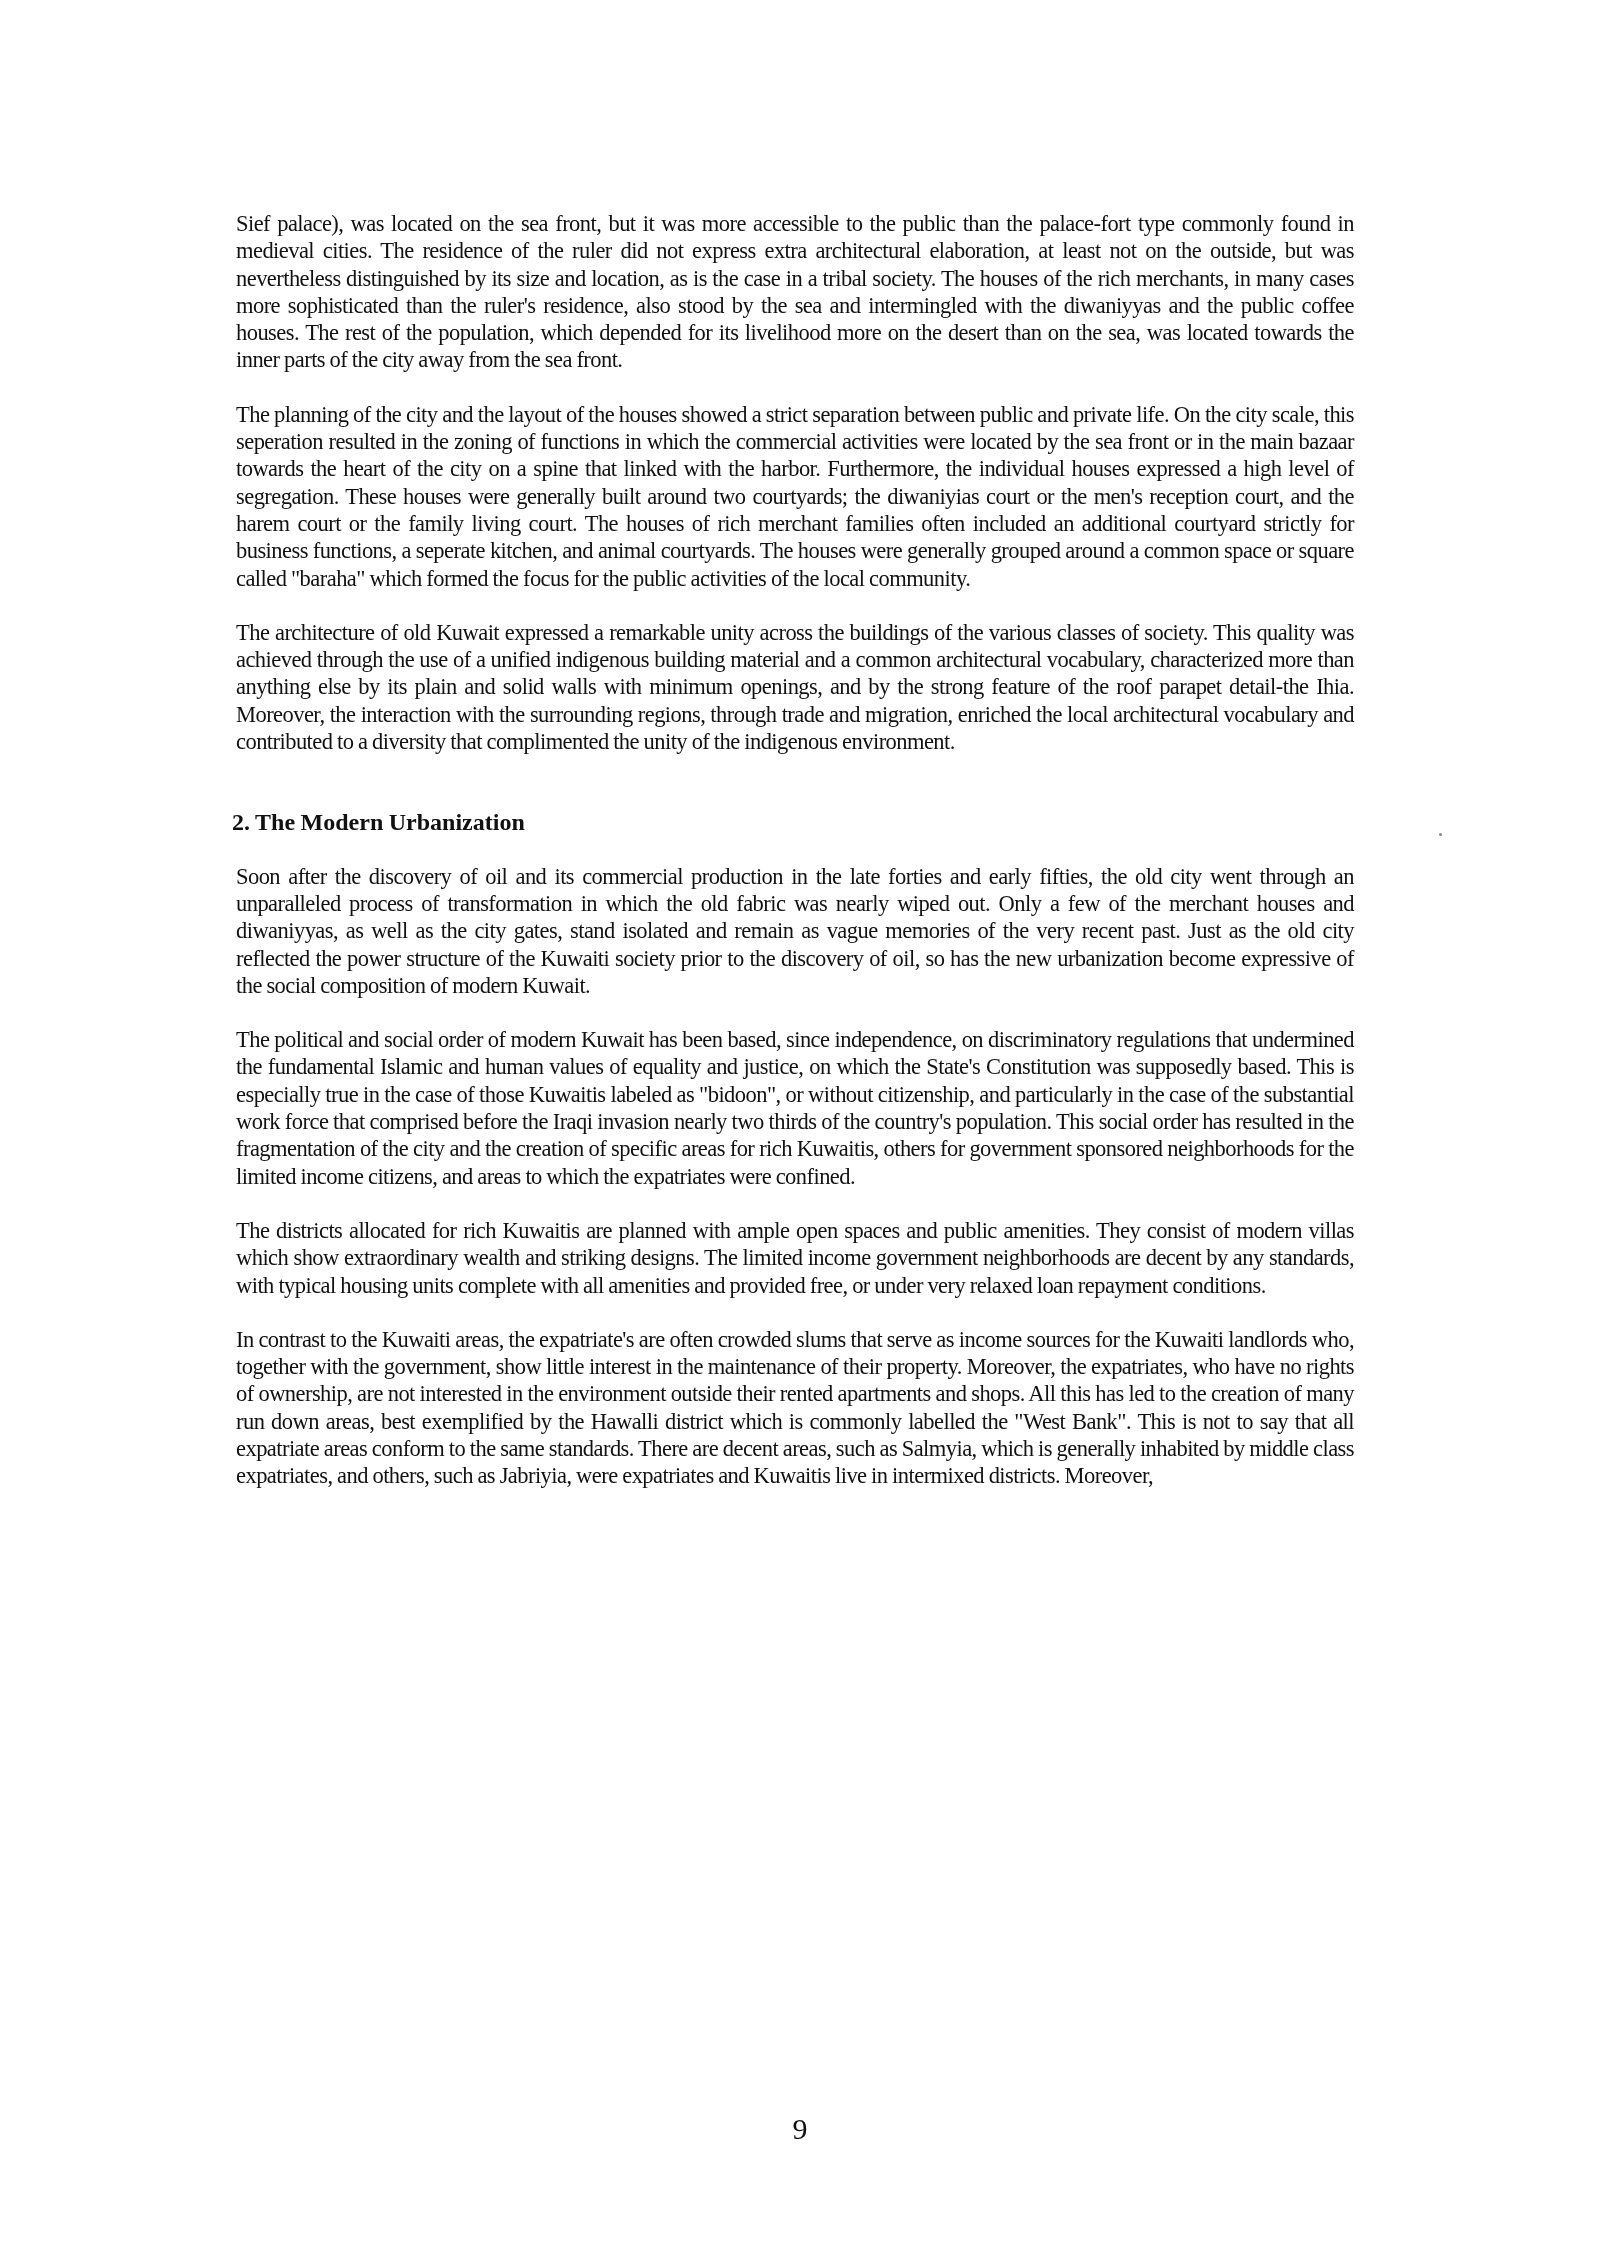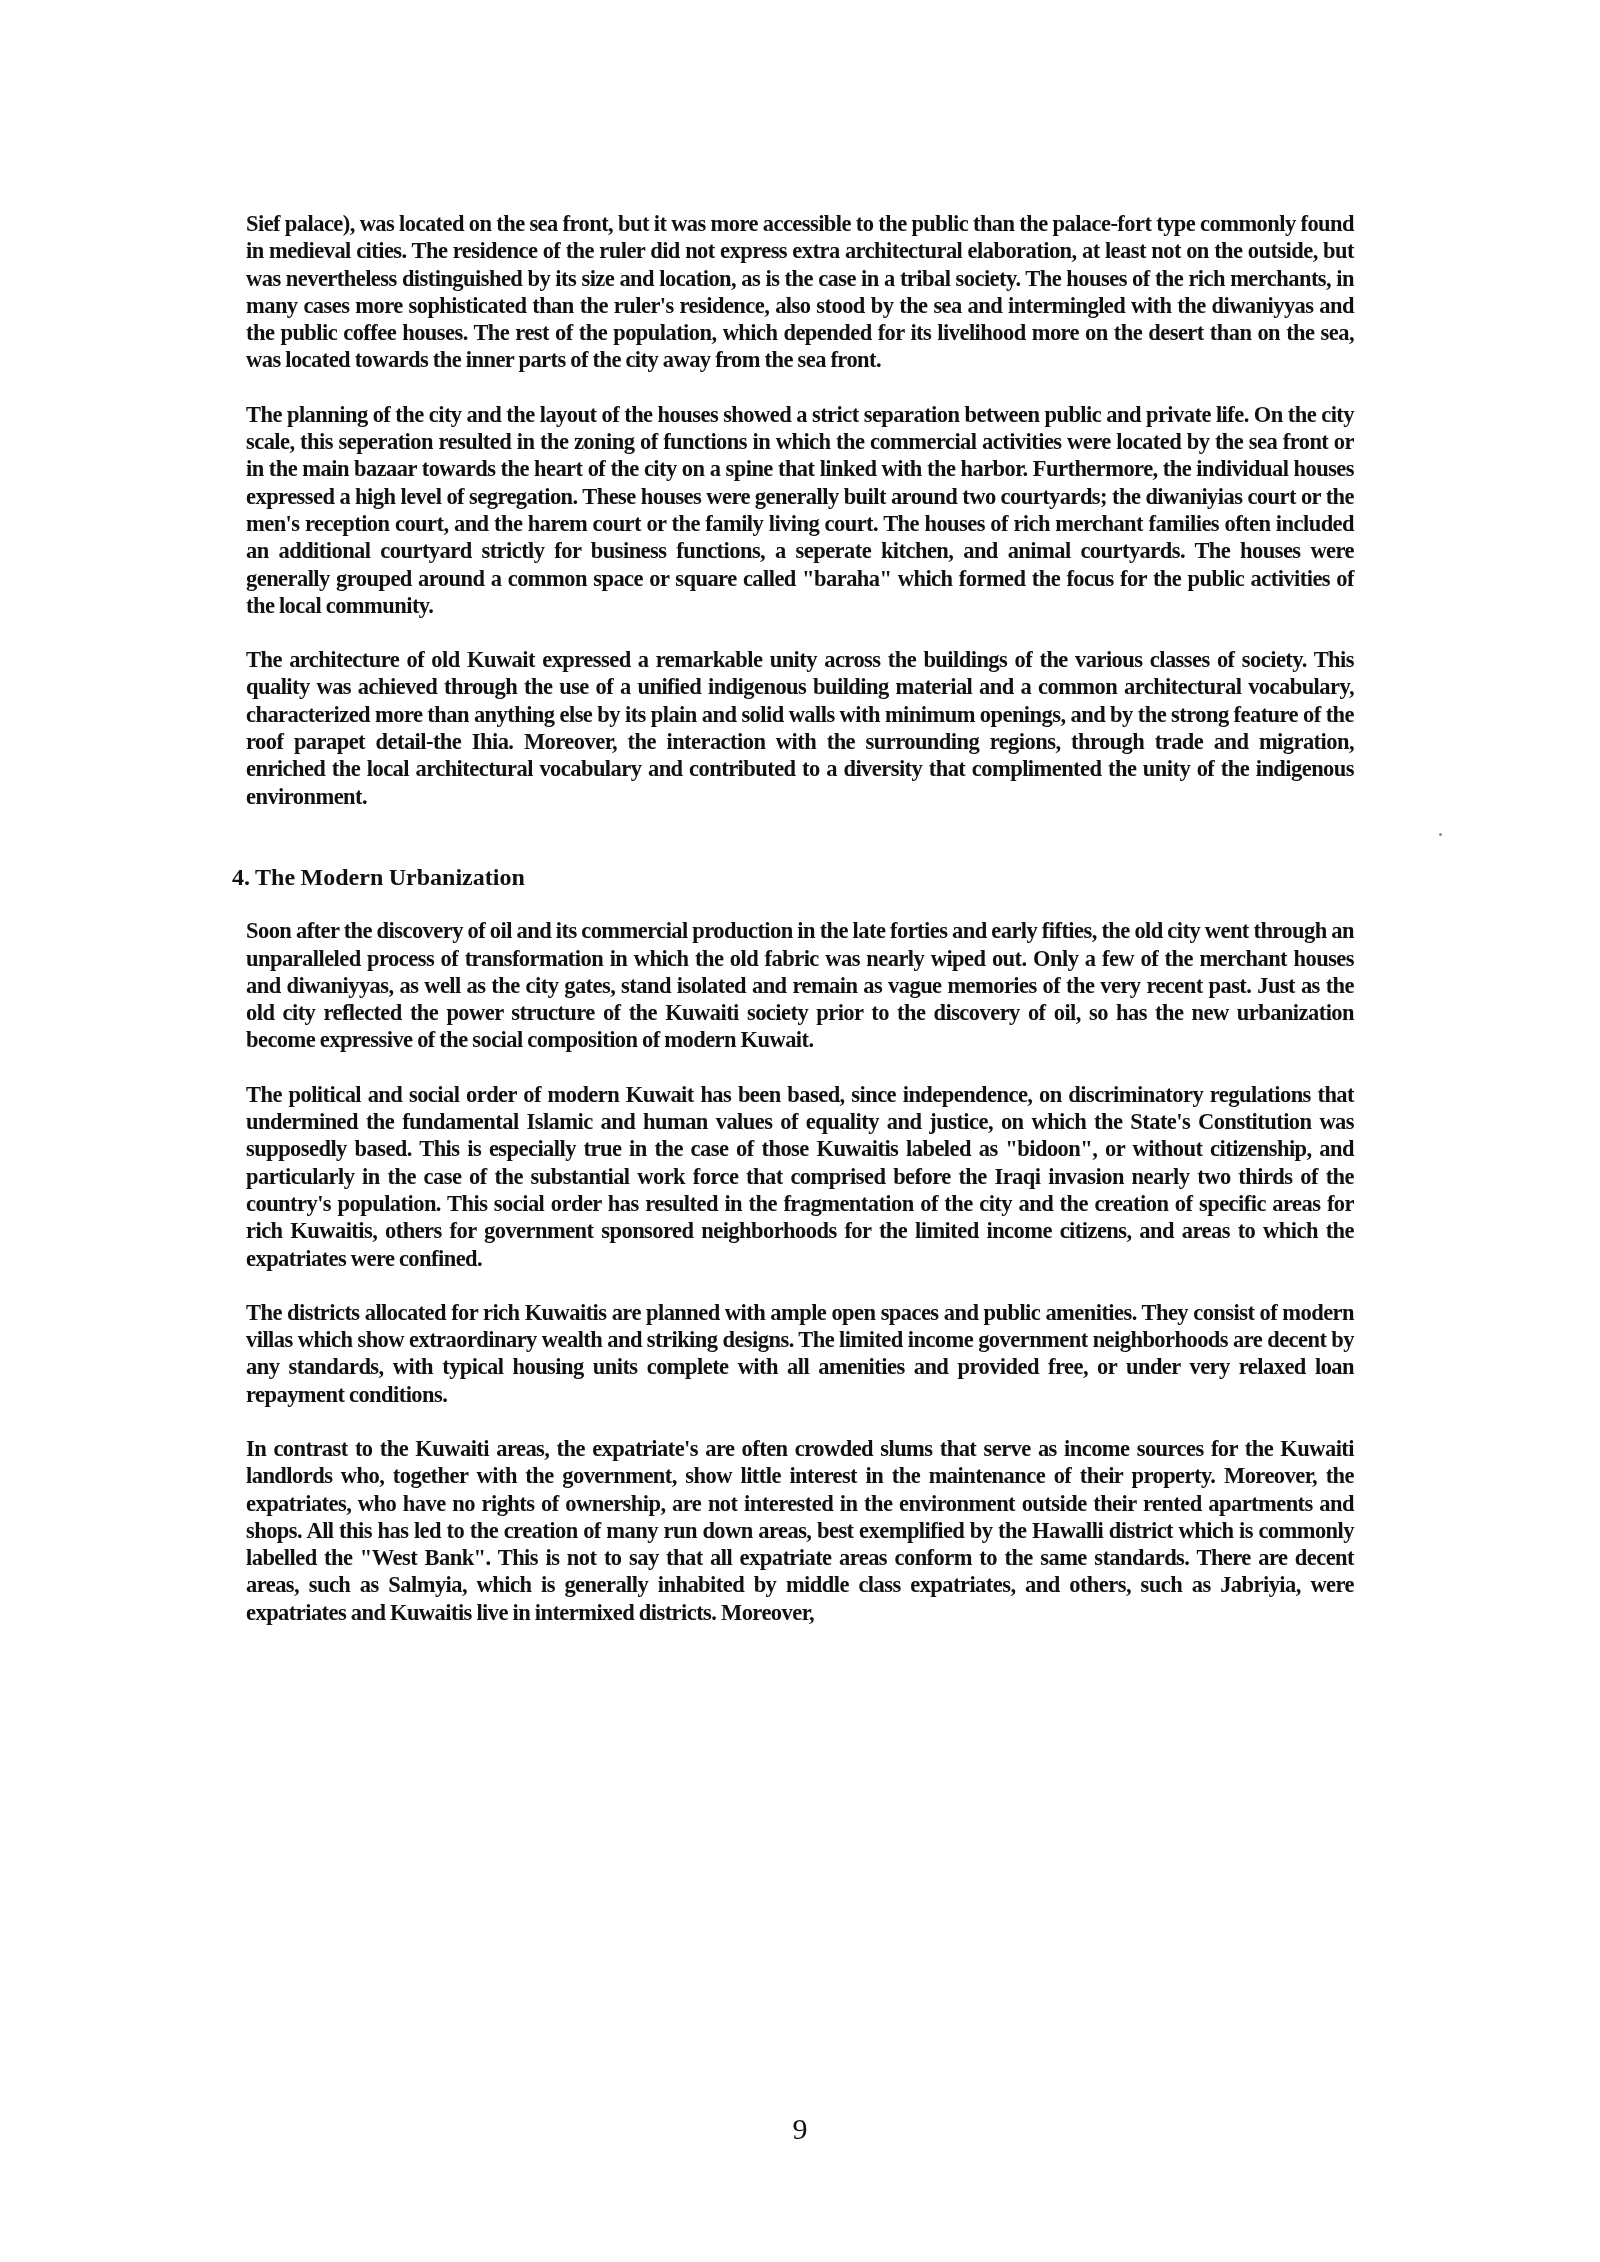--- a/index.html
+++ b/index.html
@@ -3,39 +3,39 @@
 <meta charset="utf-8">
 <style>
   html, body { margin:0; padding:0; background:#ffffff; }
   body { width:1600px; height:2262px; position:relative; overflow:hidden; }
   .page {
     position:absolute; left:232px; top:210px; width:1122px;
     font-family:"Liberation Serif", serif;
     font-size:22.5px; line-height:27.3px; color:#111111;
     text-align:justify; letter-spacing:-0.55px; word-spacing:-0.5px;
   }
-  .page p { margin:0 0 27px 14px;font-weight:bold; }
+  .page p { margin:0 0 27px 4px; }
   .page h2 {
     font-family:"Liberation Serif", serif; font-weight:bold;
     font-size:24px; margin:54px 0 26px 0; letter-spacing:0;
   }
   .page-number {
     position:absolute; left:0; width:1600px; top:2112px; text-align:center;
     font-family:"Liberation Serif", serif; font-size:30px; color:#111;
   }
   .speck { position:absolute; left:1439px; top:833px; width:3px; height:3px; background:#888; border-radius:50%; }
 </style>
 </head>
 <body>
 
 <div class="page">
   <p>Sief palace), was located on the sea front, but it was more accessible to the public than the palace-fort type commonly found in medieval cities. The residence of the ruler did not express extra architectural elaboration, at least not on the outside, but was nevertheless distinguished by its size and location, as is the case in a tribal society. The houses of the rich merchants, in many cases more sophisticated than the ruler's residence, also stood by the sea and intermingled with the diwaniyyas and the public coffee houses. The rest of the population, which depended for its livelihood more on the desert than on the sea, was located towards the inner parts of the city away from the sea front.</p>
   <p>The planning of the city and the layout of the houses showed a strict separation between public and private life. On the city scale, this seperation resulted in the zoning of functions in which the commercial activities were located by the sea front or in the main bazaar towards the heart of the city on a spine that linked with the harbor. Furthermore, the individual houses expressed a high level of segregation. These houses were generally built around two courtyards; the diwaniyias court or the men's reception court, and the harem court or the family living court. The houses of rich merchant families often included an additional courtyard strictly for business functions, a seperate kitchen, and animal courtyards. The houses were generally grouped around a common space or square called "baraha" which formed the focus for the public activities of the local community.</p>
   <p>The architecture of old Kuwait expressed a remarkable unity across the buildings of the various classes of society. This quality was achieved through the use of a unified indigenous building material and a common architectural vocabulary, characterized more than anything else by its plain and solid walls with minimum openings, and by the strong feature of the roof parapet detail-the Ihia. Moreover, the interaction with the surrounding regions, through trade and migration, enriched the local architectural vocabulary and contributed to a diversity that complimented the unity of the indigenous environment.</p>
-  <h2>4. The Modern Urbanization</h2>
+  <h2>2. The Modern Urbanization</h2>
   <p>Soon after the discovery of oil and its commercial production in the late forties and early fifties, the old city went through an unparalleled process of transformation in which the old fabric was nearly wiped out. Only a few of the merchant houses and diwaniyyas, as well as the city gates, stand isolated and remain as vague memories of the very recent past. Just as the old city reflected the power structure of the Kuwaiti society prior to the discovery of oil, so has the new urbanization become expressive of the social composition of modern Kuwait.</p>
   <p>The political and social order of modern Kuwait has been based, since independence, on discriminatory regulations that undermined the fundamental Islamic and human values of equality and justice, on which the State's Constitution was supposedly based. This is especially true in the case of those Kuwaitis labeled as "bidoon", or without citizenship, and particularly in the case of the substantial work force that comprised before the Iraqi invasion nearly two thirds of the country's population. This social order has resulted in the fragmentation of the city and the creation of specific areas for rich Kuwaitis, others for government sponsored neighborhoods for the limited income citizens, and areas to which the expatriates were confined.</p>
   <p>The districts allocated for rich Kuwaitis are planned with ample open spaces and public amenities. They consist of modern villas which show extraordinary wealth and striking designs. The limited income government neighborhoods are decent by any standards, with typical housing units complete with all amenities and provided free, or under very relaxed loan repayment conditions.</p>
   <p>In contrast to the Kuwaiti areas, the expatriate's are often crowded slums that serve as income sources for the Kuwaiti landlords who, together with the government, show little interest in the maintenance of their property. Moreover, the expatriates, who have no rights of ownership, are not interested in the environment outside their rented apartments and shops. All this has led to the creation of many run down areas, best exemplified by the Hawalli district which is commonly labelled the "West Bank". This is not to say that all expatriate areas conform to the same standards. There are decent areas, such as Salmyia, which is generally inhabited by middle class expatriates, and others, such as Jabriyia, were expatriates and Kuwaitis live in intermixed districts. Moreover,</p>
 </div>
 
 <div class="speck"></div>
 
 <div class="page-number">9</div>
 

